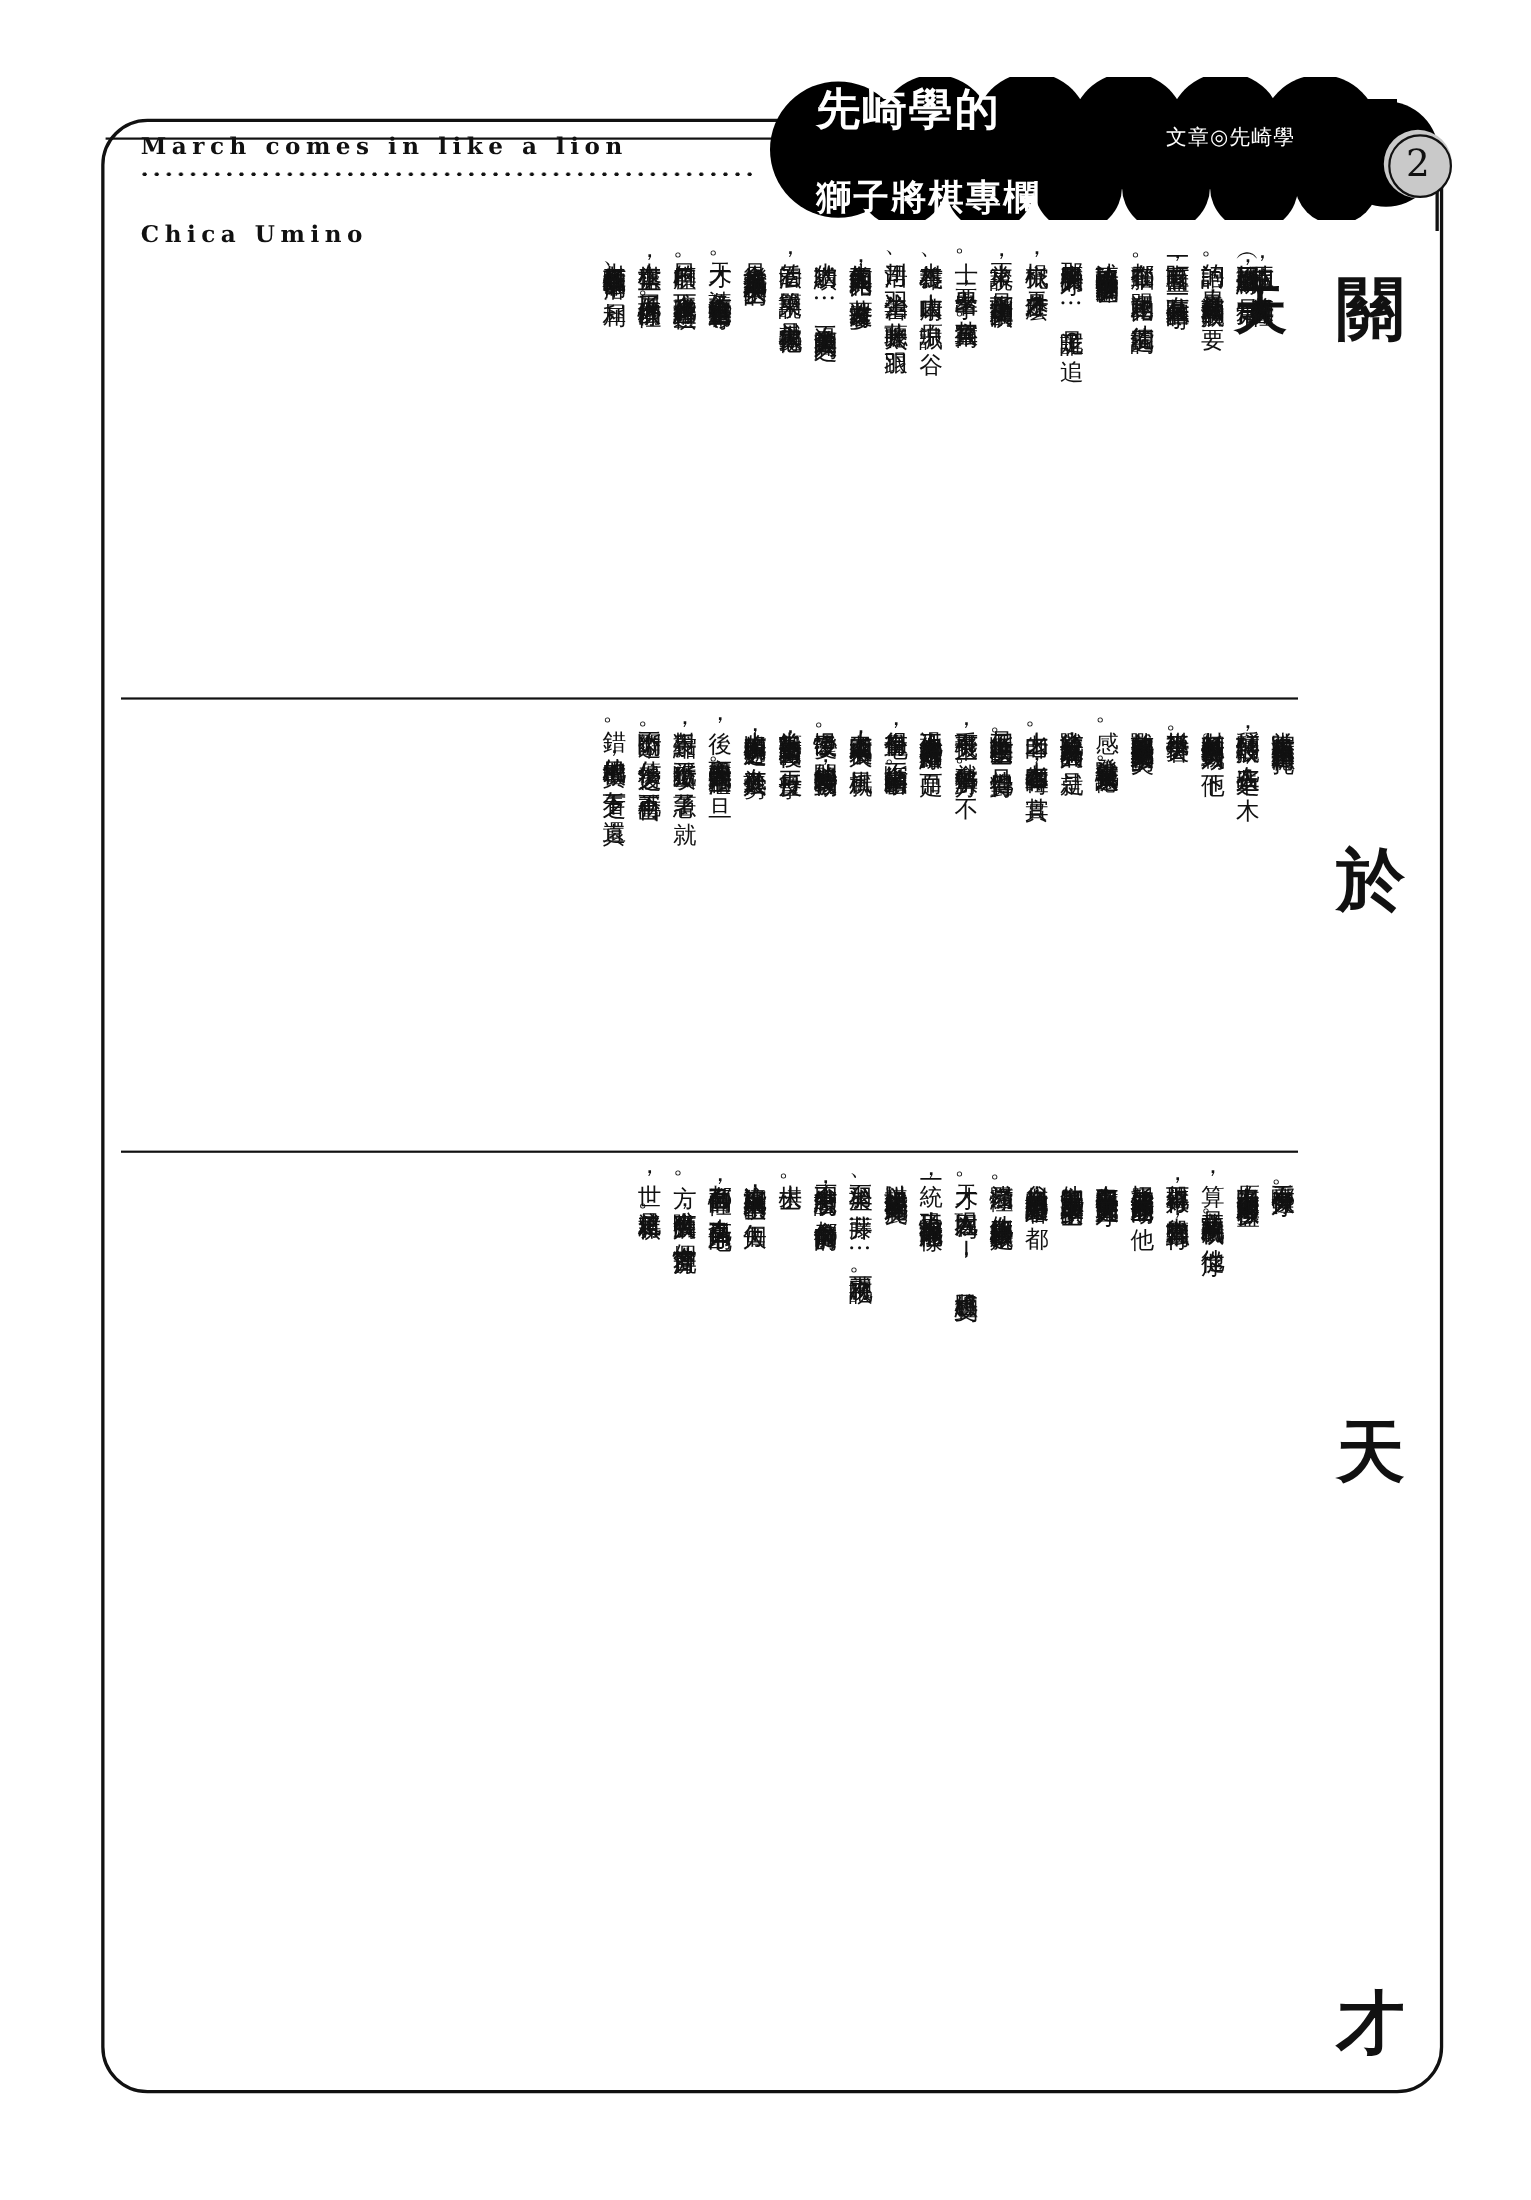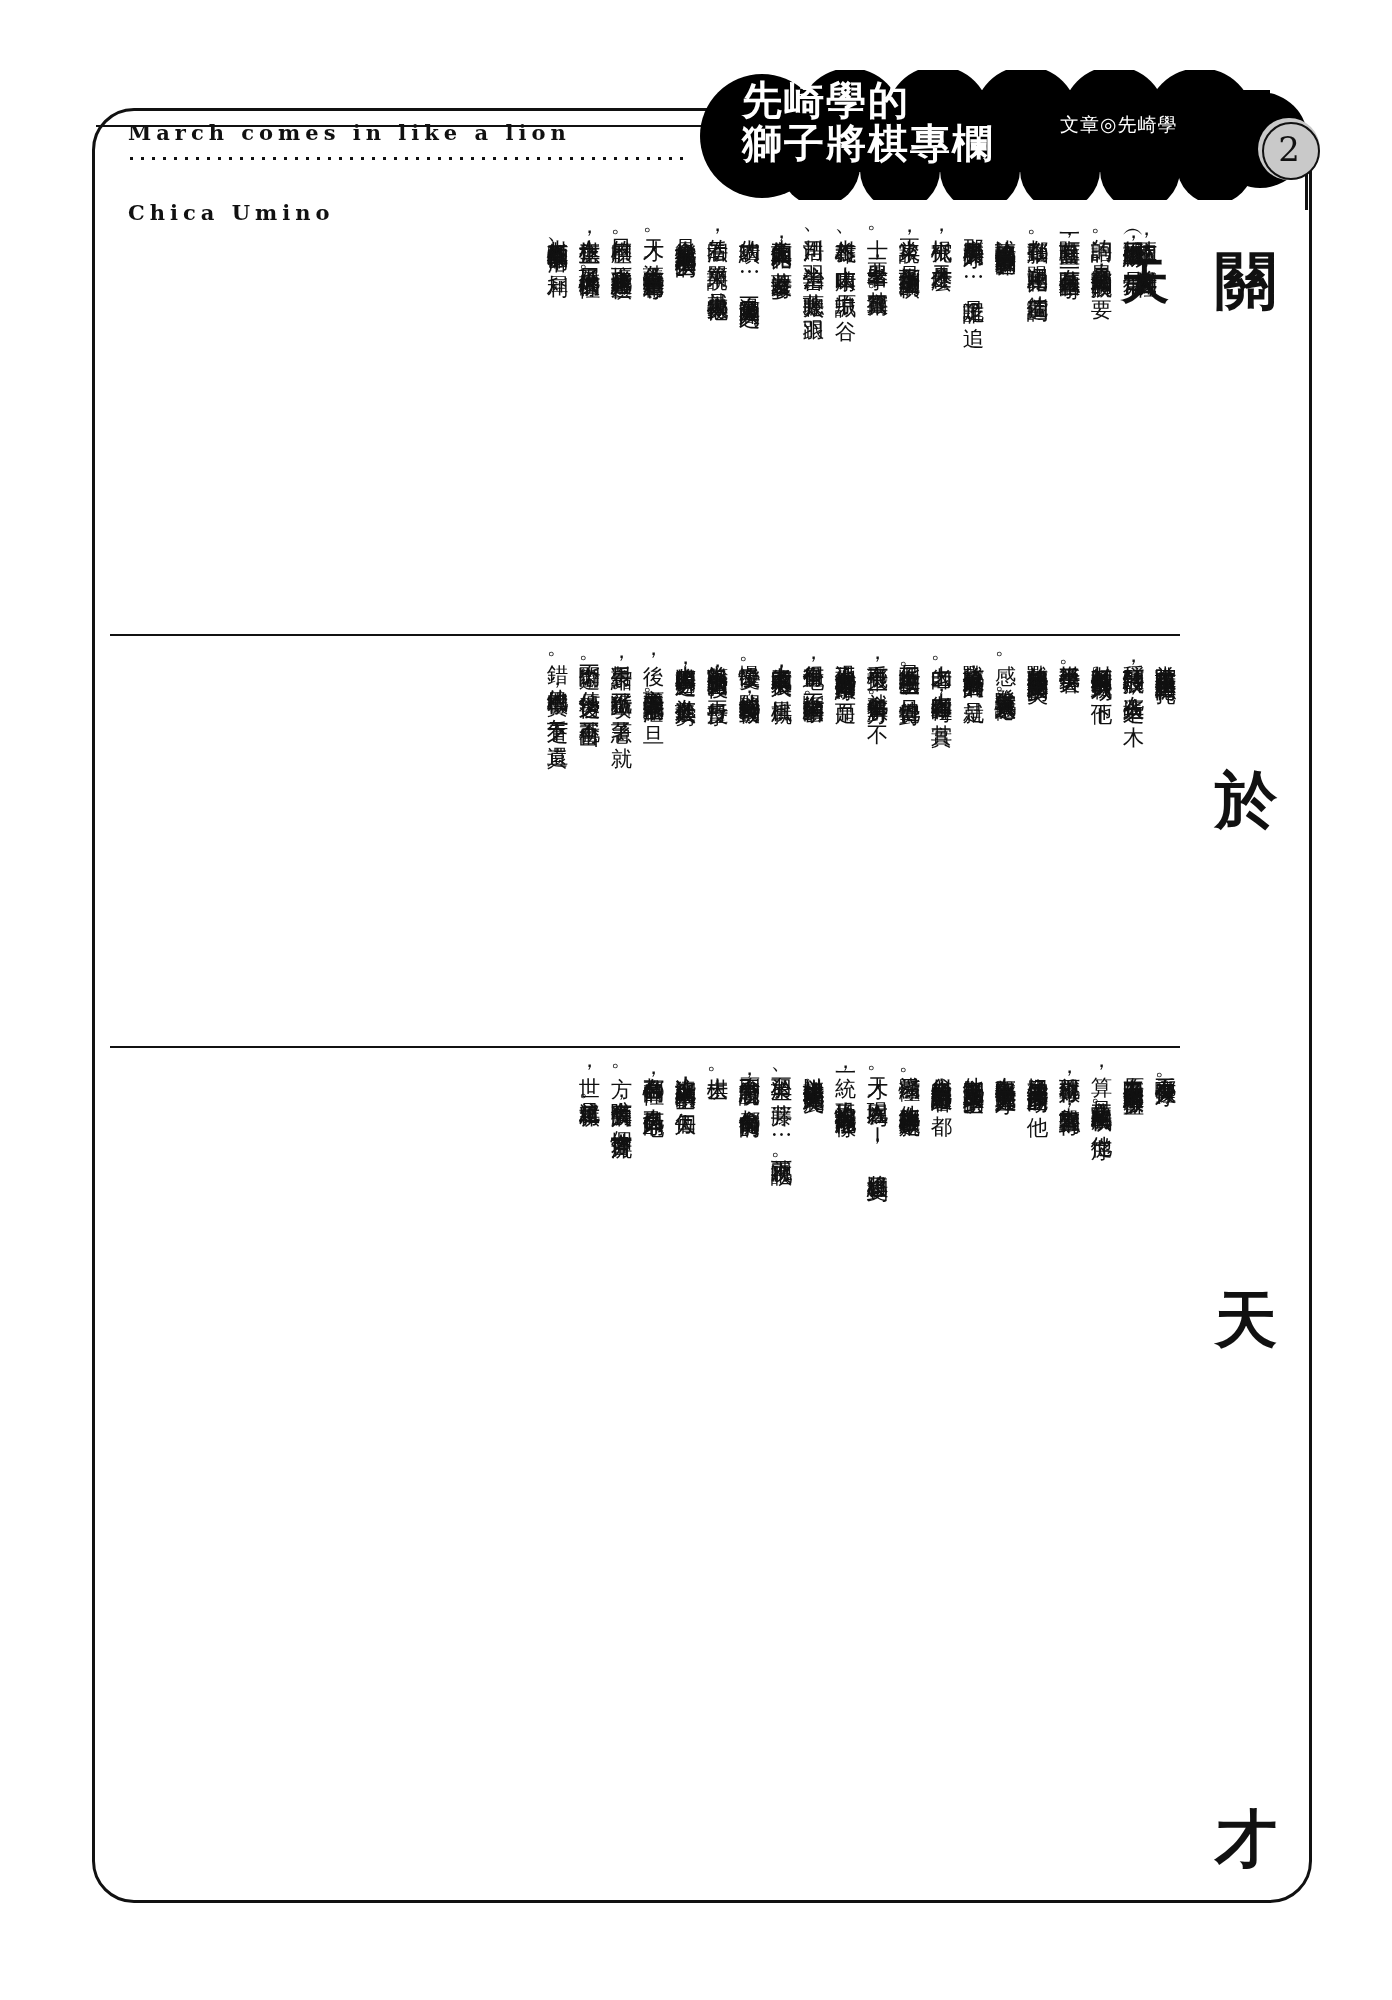--- a/index.html
+++ b/index.html
@@ -101,21 +101,21 @@
     left: 742px;
     top: 78px;
     z-index: 7;
     color: #fff;
     font-family: "DejaVu Serif", serif;
     font-weight: 700;
     line-height: 1.08;
     letter-spacing: 2px;
   }
   #blob-title .t1 { font-size: 40px; display: block; }
-  #blob-title .t2 { font-size: 40px; display: block; }
+  #blob-title .t2 { font-size: 32px; display: block; margin-top: 41px; }
 
   #byline {
     position: absolute;
     left: 1060px;
     top: 88px;
     z-index: 7;
     color: #fff;
     font-size: 19px;
     letter-spacing: 1px;
     font-family: "DejaVu Serif", serif;

